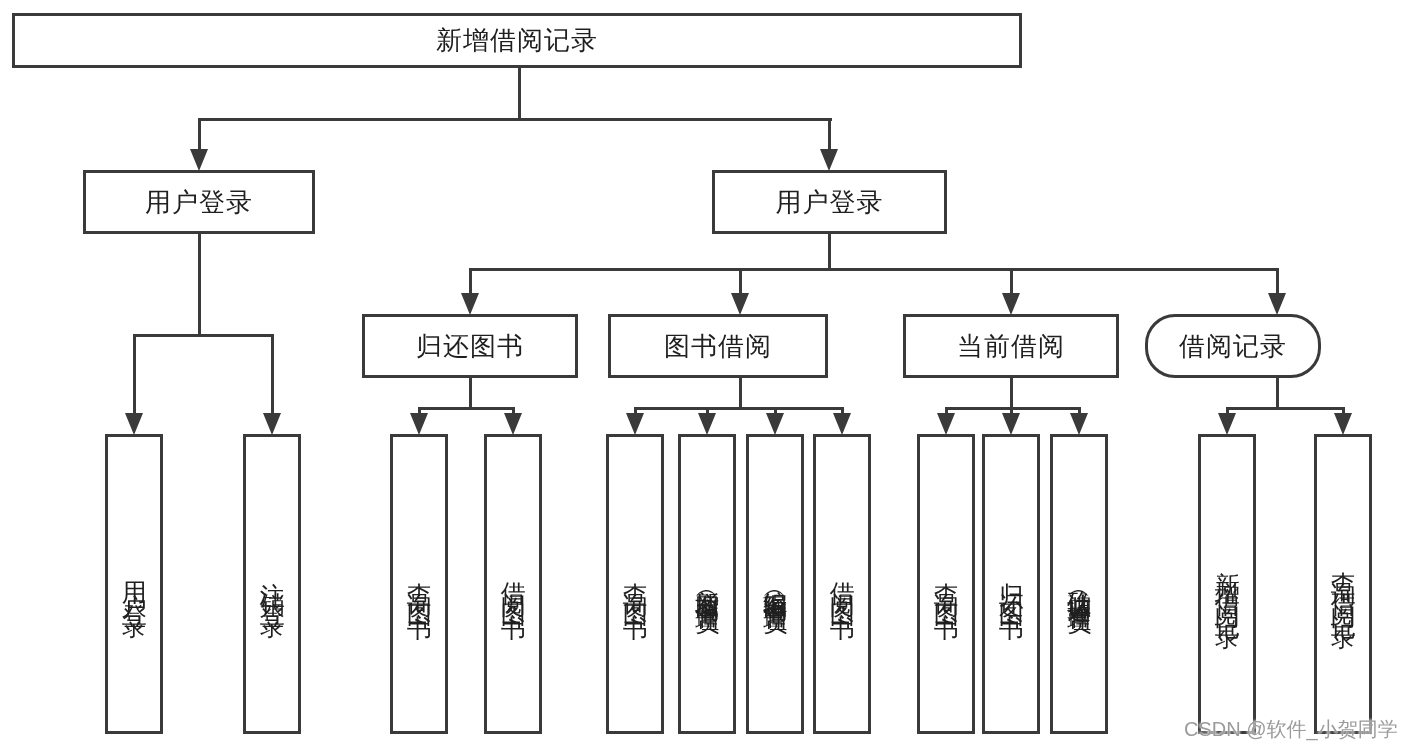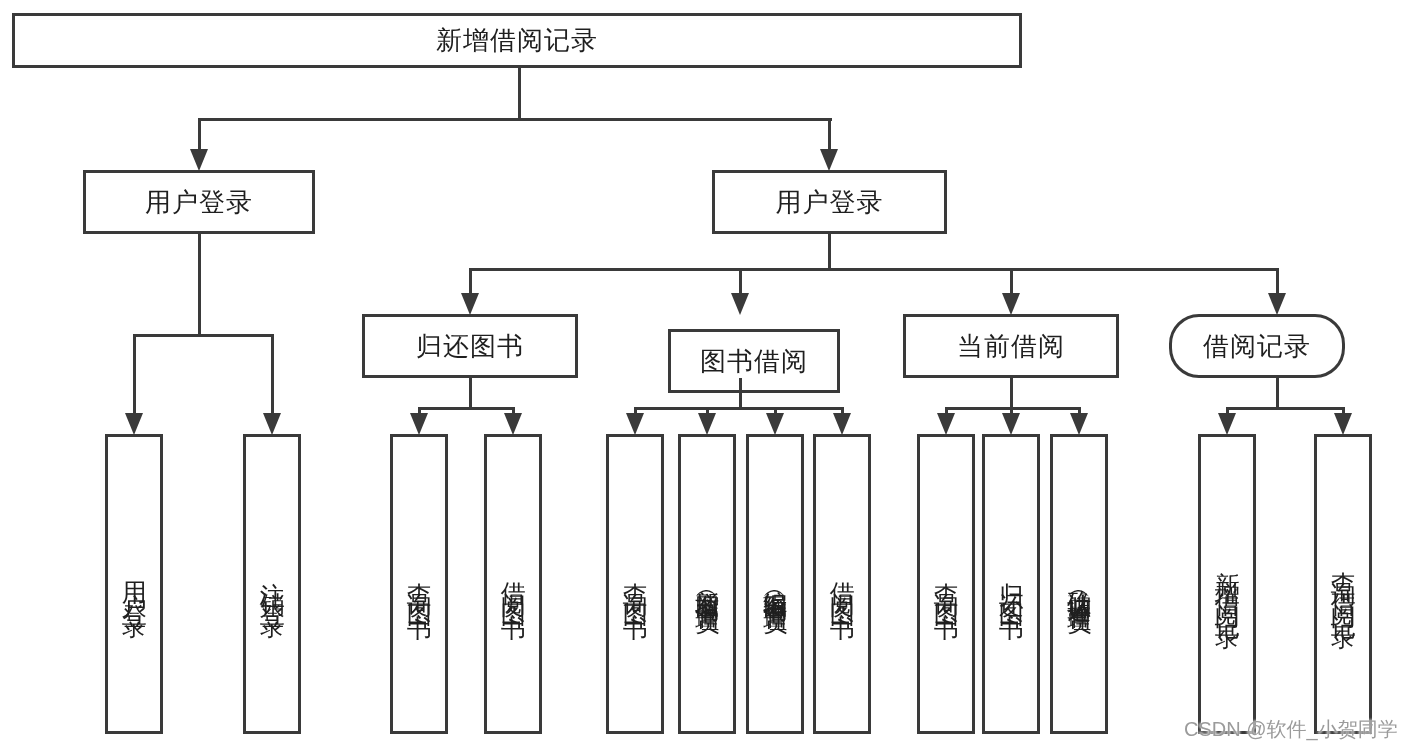--- a/index.html
+++ b/index.html
@@ -61,27 +61,27 @@
   <div class="node h-node" style="left:83px;top:170px;width:232px;height:64px;">
     <span>用户登录</span>
   </div>
   <div class="node h-node" style="left:712px;top:170px;width:235px;height:64px;">
     <span>用户登录</span>
   </div>
 
   <div class="node h-node" style="left:362px;top:314px;width:216px;height:64px;">
     <span>归还图书</span>
   </div>
-  <div class="node h-node" style="left:668px;top:314px;width:172px;height:64px;margin-top:15px;">
+  <div class="node h-node" style="left:608px;top:314px;width:220px;height:64px;">
     <span>图书借阅</span>
   </div>
   <div class="node h-node" style="left:903px;top:314px;width:216px;height:64px;">
     <span>当前借阅</span>
   </div>
-  <div class="node h-node" style="left:1169px;top:314px;width:176px;height:64px;border-radius:30px;">
+  <div class="node h-node" style="left:1145px;top:314px;width:176px;height:64px;border-radius:30px;">
     <span>借阅记录</span>
   </div>
 
   <div class="node leaf" style="left:105px;">
     <span class="vtext">用户登录</span>
   </div>
   <div class="node leaf" style="left:243px;">
     <span class="vtext">注销登录</span>
   </div>
 

